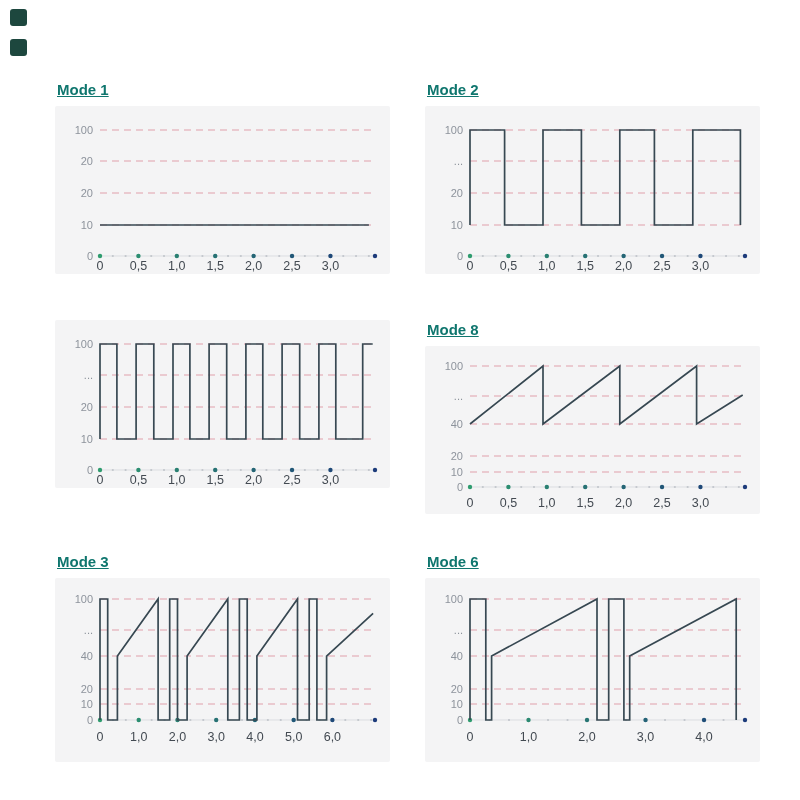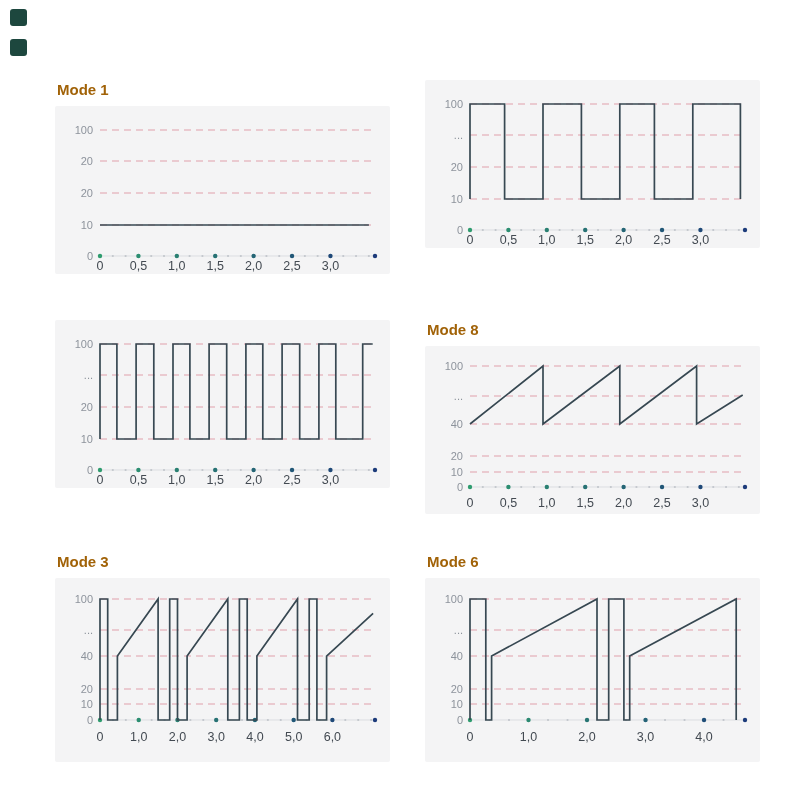--- a/index.html
+++ b/index.html
@@ -6,21 +6,21 @@
   body{width:800px;height:800px;background:#ffffff;position:relative;overflow:hidden;
        font-family:"Liberation Sans",sans-serif;}
   .corner-badge{position:absolute;width:17px;height:17px;border-radius:3px;}
   .badge-1{left:10px;top:9px;}
   .badge-2{left:10px;top:39px;}
   .chart{position:absolute;width:335px;}
   .c0{left:55px;top:80px}.c1{left:425px;top:80px}
   .c2{left:55px;top:320px}.c3{left:425px;top:320px}
   .c4{left:55px;top:552px}.c5{left:425px;top:552px}
   .chart h3{margin:0 0 6px 2px;font-size:15px;line-height:20px;font-weight:600;
-            color:#a16207;font-family:"Liberation Sans",sans-serif;}
+            color:#0f766e;font-family:"Liberation Sans",sans-serif;text-decoration:underline;}
   .chart svg{display:block;background:#f4f4f5;border-radius:2px;}
   .chart svg text{font-family:"Liberation Sans",sans-serif;}
 </style>
 </head>
 <body>
 
 <div class="corner-badge badge-1" style="background: rgb(29, 71, 62);"></div>
 <div class="corner-badge badge-2" style="background: rgb(29, 71, 62);"></div>
 
 <section class="chart c0">
@@ -65,20 +65,21 @@
         <circle cx="237.0391061452514" cy="150" r="2.2" fill="#215777"></circle>
         <text x="237.0391061452514" y="164" text-anchor="middle" font-size="12.5" fill="#434a52">2,5</text>
         <circle cx="275.44692737430165" cy="150" r="2.2" fill="#1f4978"></circle>
         <text x="275.44692737430165" y="164" text-anchor="middle" font-size="12.5" fill="#434a52">3,0</text>
         <circle cx="320" cy="150" r="2.2" fill="#1c3b7a"></circle>
         <polyline points="45.0,119.0 313.9,119.0" fill="none" stroke="#374852" stroke-width="1.7" stroke-linejoin="miter"></polyline>
       </svg>
     </div>
 </section>
 <section class="chart c1">
+  <h3>Mode 2</h3>
   <div>
       <svg width="335" height="168" viewBox="0 0 335 168">
         <line x1="45" y1="24" x2="320" y2="24" stroke="#e0a0ab" stroke-width="1.2" stroke-dasharray="7 5"></line>
         <text x="38" y="28" text-anchor="end" font-size="11" fill="#8d939c">100</text>
         <line x1="45" y1="55" x2="320" y2="55" stroke="#e0a0ab" stroke-width="1.2" stroke-dasharray="7 5"></line>
         <text x="38" y="59" text-anchor="end" font-size="11" fill="#8d939c">...</text>
         <line x1="45" y1="87" x2="320" y2="87" stroke="#e0a0ab" stroke-width="1.2" stroke-dasharray="7 5"></line>
         <text x="38" y="91" text-anchor="end" font-size="11" fill="#8d939c">20</text>
         <line x1="45" y1="119" x2="320" y2="119" stroke="#e0a0ab" stroke-width="1.2" stroke-dasharray="7 5"></line>
         <text x="38" y="123" text-anchor="end" font-size="11" fill="#8d939c">10</text>

